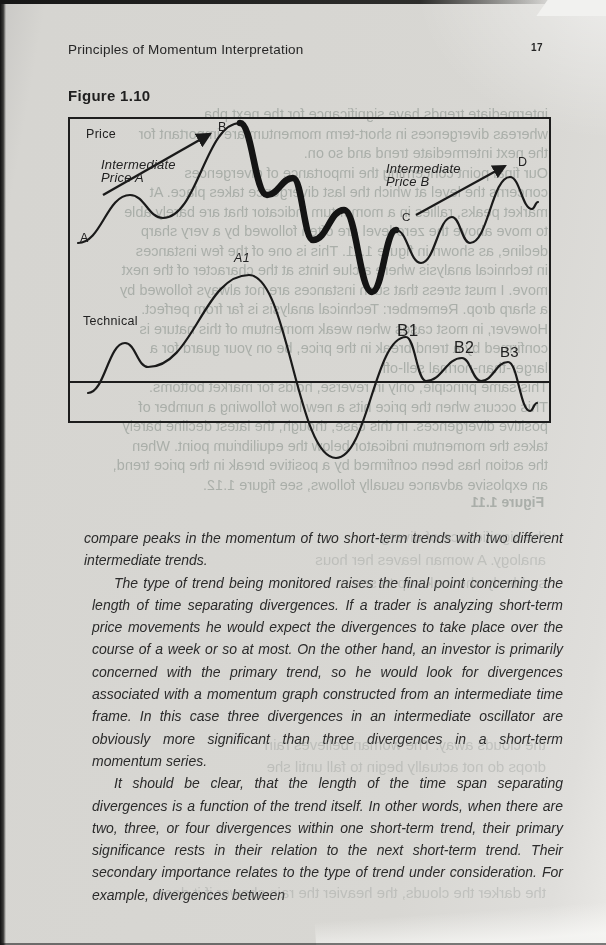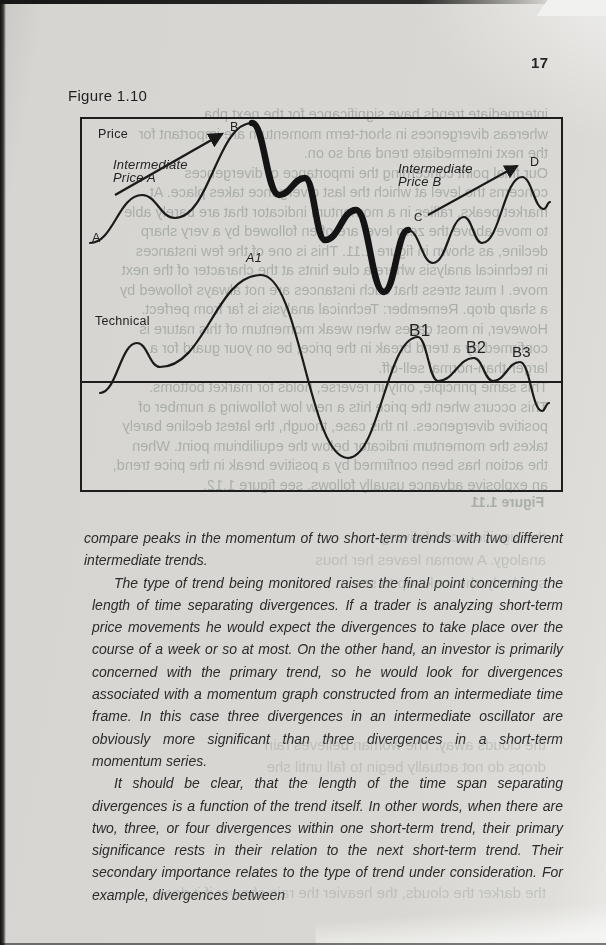--- a/index.html
+++ b/index.html
@@ -17,37 +17,37 @@
   .corner-tr{position:absolute;right:0;top:0;width:78px;height:16px;background:#f1f1ef;
     transform:skewX(-35deg) translateX(14px);}
   .curl-br{position:absolute;right:-30px;bottom:-18px;width:320px;height:52px;opacity:.8;
     background:linear-gradient(180deg,rgba(255,255,255,0) 0%,rgba(250,250,248,.9) 60%,#f4f4f2 100%);
     transform:rotate(-4deg);}
   .edge-bottom{position:absolute;left:0;bottom:0;width:100%;height:2px;background:rgba(20,20,20,.55);}
 
   
   .running-header{position:absolute;left:0;top:42px;width:100%;height:18px;color:#262626;}
   .rh-title{position:absolute;left:68px;top:0;font-size:13.5px;letter-spacing:.2px;}
-  .rh-page{position:absolute;left:531px;top:0;font-size:15px;font-weight:bold;letter-spacing:.5px;margin-top:12px;}
+  .rh-page{position:absolute;left:531px;top:0;font-size:10px;font-weight:bold;letter-spacing:.5px;}
 
-  .figure-caption{position:absolute;left:68px;top:87px;font-size:15px;font-weight:normal;
+  .figure-caption{position:absolute;left:68px;top:87px;font-size:15px;font-weight:bold;
     color:#1f1f1f;letter-spacing:.3px;}
 
   
   .bleed-figure{position:absolute;left:96px;top:105px;width:452px;transform:scaleX(-1);
     color:rgba(122,131,126,.48);font-size:14.5px;line-height:19.5px;text-align:justify;
     filter:blur(.4px);pointer-events:none;}
   .bleed-line{height:19.5px;overflow:hidden;}
   .bleed-fig11{position:absolute;left:471px;top:494px;transform:scaleX(-1);
     color:rgba(122,131,126,.5);font-size:14px;font-weight:bold;filter:blur(.4px);}
   .bleed-body{position:absolute;left:68px;width:478px;transform:scaleX(-1);
     color:rgba(128,136,131,.30);font-size:15px;filter:blur(.5px);pointer-events:none;}
 
   
-  .figure-box{position:absolute;left:80px;top:117px;width:483px;height:375px;
+  .figure-box{position:absolute;left:68px;top:117px;width:483px;height:306px;
     border:2px solid #1d1d1d;box-sizing:border-box;}
   .figure-box svg{position:absolute;left:-2px;top:-2px;}
   .flabel{position:absolute;color:#222;font-size:12.5px;letter-spacing:.3px;}
   .fl-price{left:16px;top:8px;}
   .fl-momentum{left:13px;top:195px;}
   .fl-rally{font-size:13px;font-style:italic;line-height:12.5px;letter-spacing:.2px;}
   .fl-rally-a{left:31px;top:40px;}
   .fl-rally-b{left:316px;top:44px;}
   .fl-a{left:10px;top:112px;}
   .fl-b{left:148px;top:1px;}
@@ -93,20 +93,21 @@
       <div class="bleed-line">This same principle, only in reverse, holds for market bottoms.</div>
       <div class="bleed-line">This occurs when the price hits a new low following a number of</div>
       <div class="bleed-line">positive divergences. In this case, though, the latest decline barely</div>
       <div class="bleed-line">takes the momentum indicator below the equilibrium point.  When</div>
       <div class="bleed-line">the action has been confirmed by a positive break in the price trend,</div>
       <div class="bleed-line">an explosive advance usually follows, see figure 1.12.</div>
     </div>
   <div class="bleed-fig11">Figure 1.11</div>
 
   <div class="running-header">
+    <span class="rh-title">Principles of Momentum Interpretation</span>
     <span class="rh-page">17</span>
   </div>
 
   <div class="figure-caption">Figure 1.10</div>
 
   <div class="figure-box">
     <svg width="483" height="371" viewBox="0 0 483 371">
       <defs>
         <marker id="ah" viewBox="0 0 10 10" refX="8.5" refY="5" markerWidth="6.5" markerHeight="6.5" orient="auto">
           <path d="M0,0 L10,5 L0,10 z" fill="#1a1a1a"></path>

